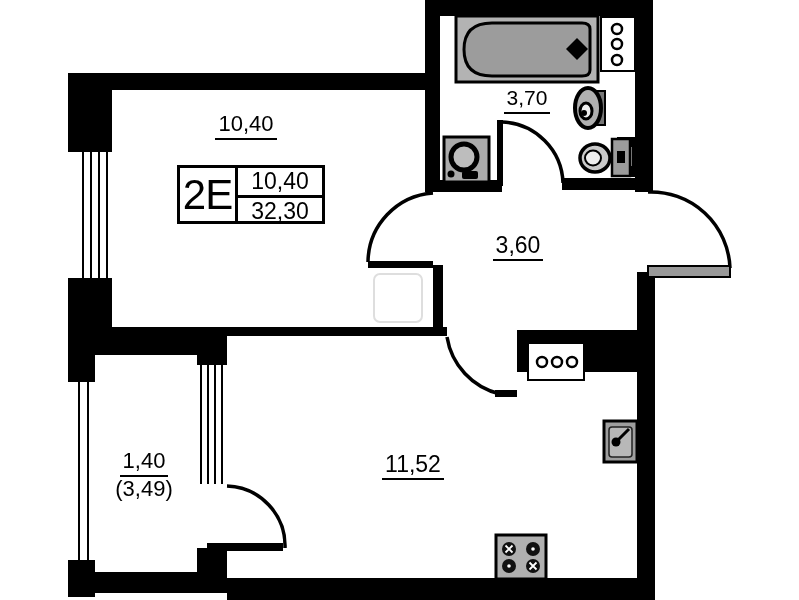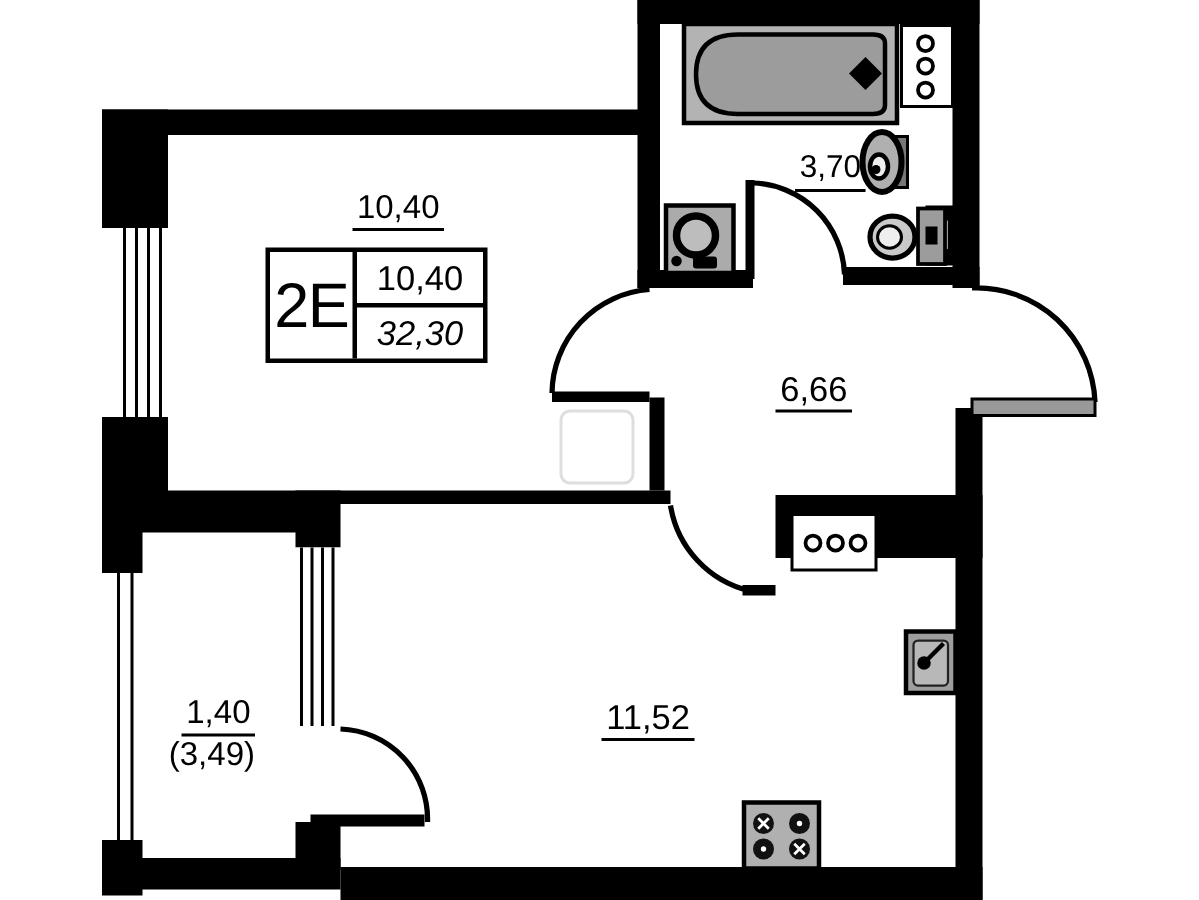--- a/index.html
+++ b/index.html
@@ -3,30 +3,30 @@
 <meta charset="utf-8">
 <style>
   html,body{margin:0;padding:0;background:#ffffff;}
   #plan{position:relative;width:799px;height:600px;background:#fff;overflow:hidden;
         font-family:"Liberation Sans",sans-serif;color:#000;}
   .wall{position:absolute;background:#000;z-index:2;}
   .win{position:absolute;background:#fff;z-index:3;}
   .wline{position:absolute;background:#000;z-index:4;}
   .graysq{position:absolute;background:#9c9c9c;z-index:3;}
   svg.overlay{position:absolute;left:0;top:0;z-index:5;pointer-events:none;}
-  .lbl{position:absolute;z-index:10;text-align:right;font-size:22px;line-height:24px;margin-top:14px;}
+  .lbl{position:absolute;z-index:10;text-align:center;font-size:22px;line-height:24px;}
   .lbl .u{display:inline-block;border-bottom:2px solid #000;padding:0 3px 2px 3px;}
-  .legend{position:absolute;left:177px;top:165px;width:148px;height:77px;z-index:10;
+  .legend{position:absolute;left:177px;top:165px;width:148px;height:59px;z-index:10;
           display:flex;border:3px solid #000;background:#fff;box-sizing:border-box;}
   .legend-unit{width:55px;border-right:3px solid #000;display:flex;align-items:center;
                justify-content:center;font-size:42px;letter-spacing:-1px;}
   .legend-vals{flex:1;display:flex;flex-direction:column;}
   .legend-vals .lv{flex:1;display:flex;align-items:center;justify-content:center;
                    font-size:23px;border-bottom:3px solid #000;box-sizing:border-box;}
-  .legend-vals .lv:last-child{border-bottom:none;font-style:italic;}
+  .legend-vals .lv:last-child{border-bottom:none;}
 </style>
 </head>
 <body>
 
 <div id="plan">
 
   <div class="wall" style="left:68px;top:73px;width:372px;height:17px;"></div>
   <div class="wall" style="left:425px;top:0px;width:228px;height:16px;"></div>
   <div class="wall" style="left:425px;top:0px;width:15px;height:192px;"></div>
   <div class="wall" style="left:425px;top:180px;width:77px;height:12px;"></div>
@@ -143,28 +143,28 @@
 
   <div class="lbl" style="left:196px;top:112px;width:100px;">
     <span class="u">10,40</span>
   </div>
 
   <div class="lbl" style="left:477px;top:86px;width:100px;font-size:21px;">
     <span class="u">3,70</span>
   </div>
 
   <div class="lbl" style="left:468px;top:233px;width:100px;font-size:23px;">
-    <span class="u">6,66</span>
+    <span class="u">3,60</span>
   </div>
 
   <div class="lbl" style="left:363px;top:452px;width:100px;font-size:23px;">
     <span class="u">11,52</span>
   </div>
 
-  <div class="lbl" style="left:70px;top:449px;width:100px;">
+  <div class="lbl" style="left:94px;top:449px;width:100px;">
     <span class="u">1,40</span><br>
     <span>(3,49)</span>
   </div>
 
   <div class="legend">
     <div class="legend-unit">2E</div>
     <div class="legend-vals">
       <div class="lv">10,40</div>
       <div class="lv">32,30</div>
     </div>

